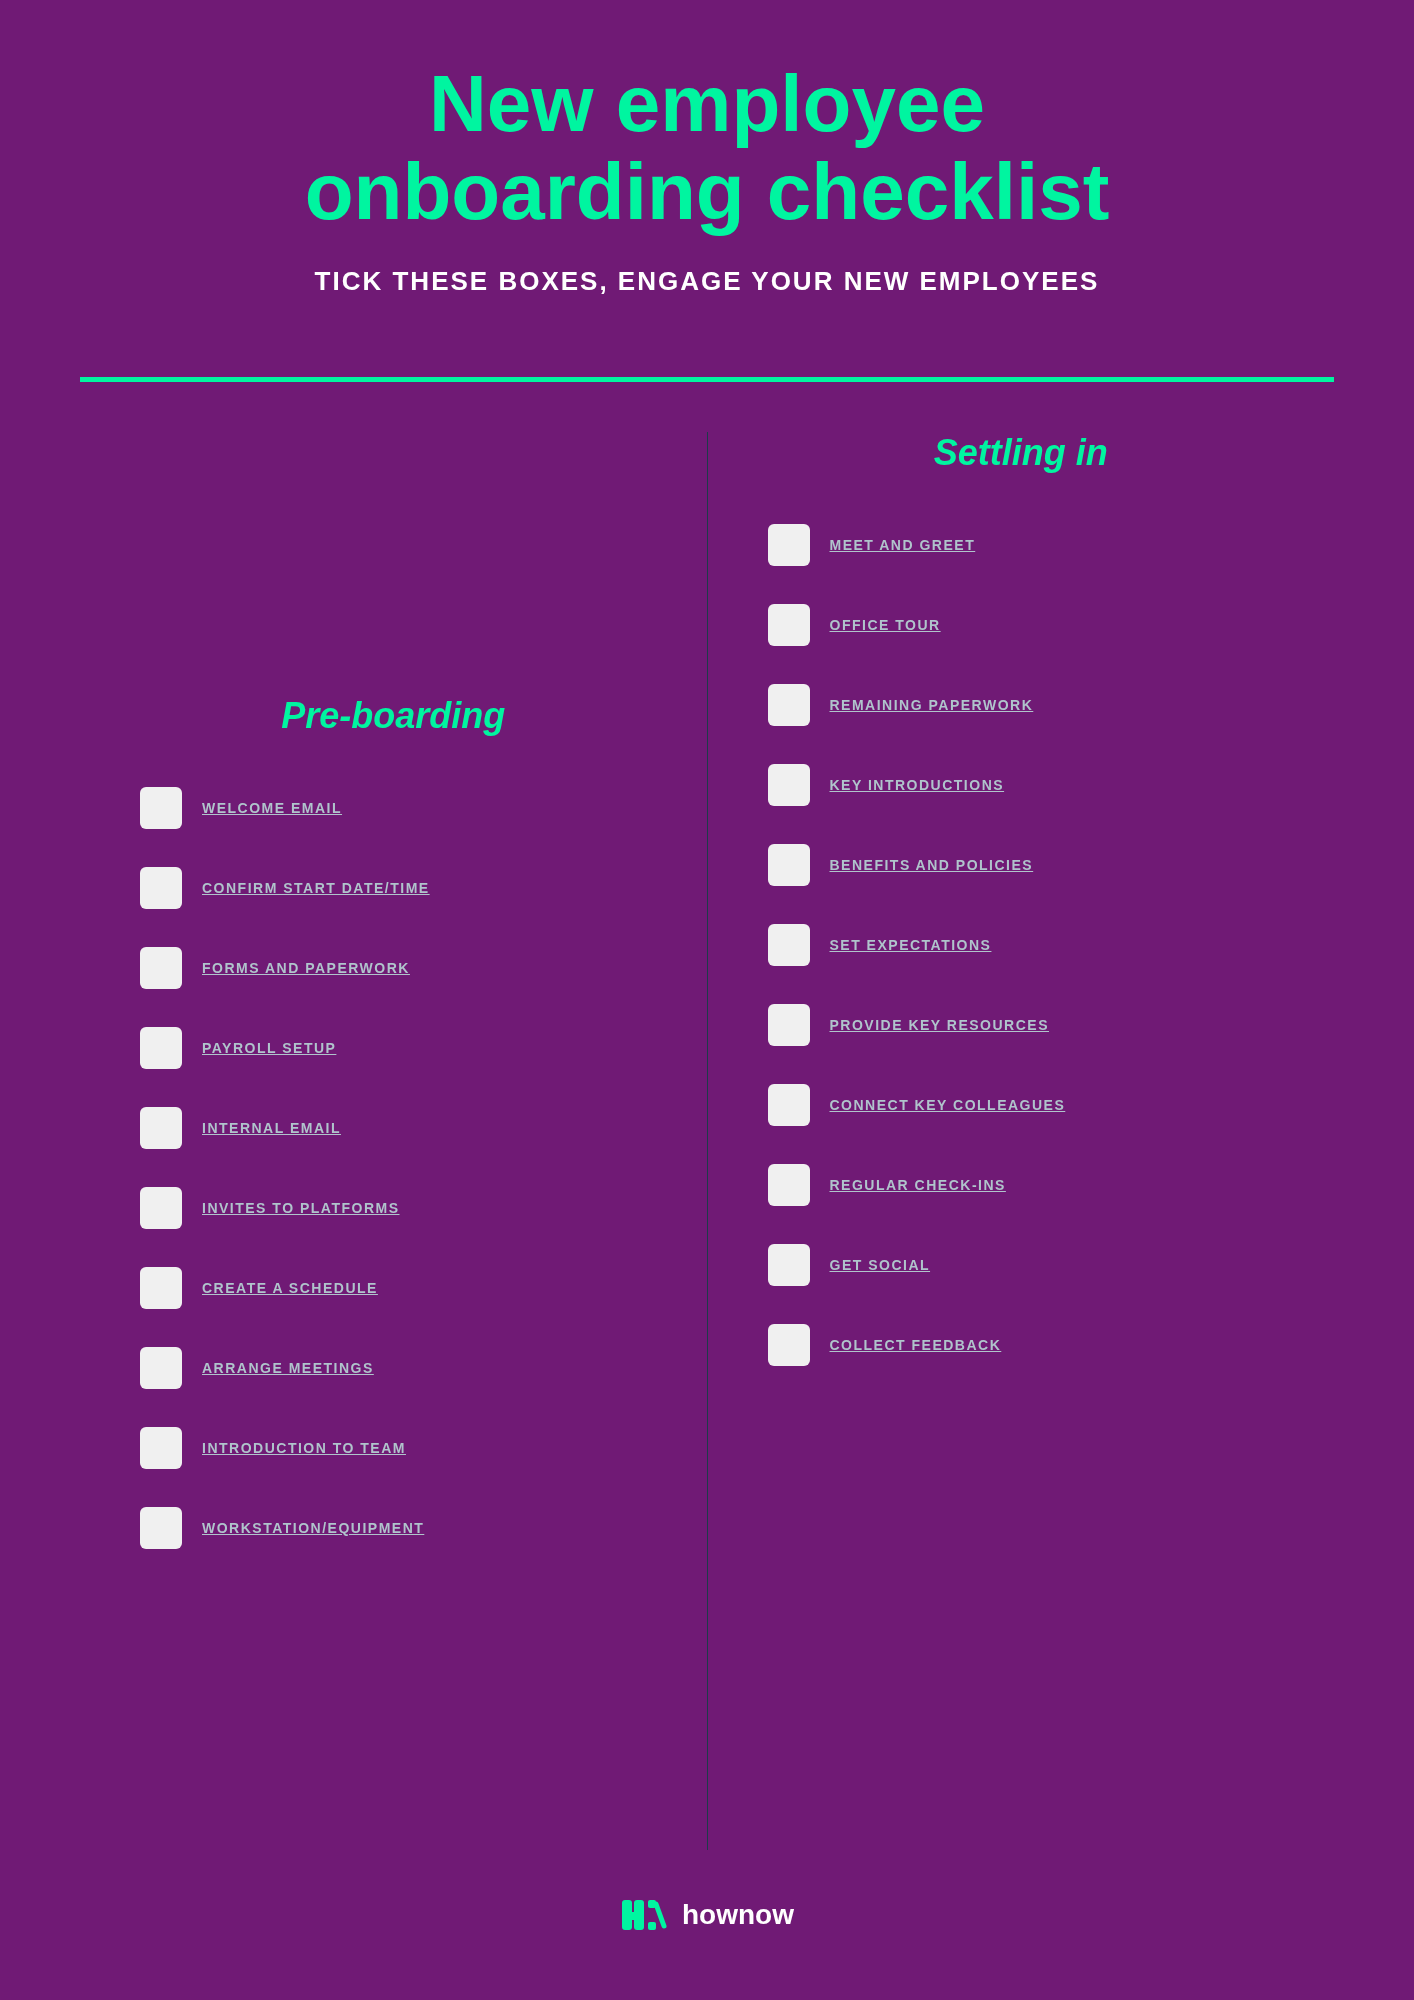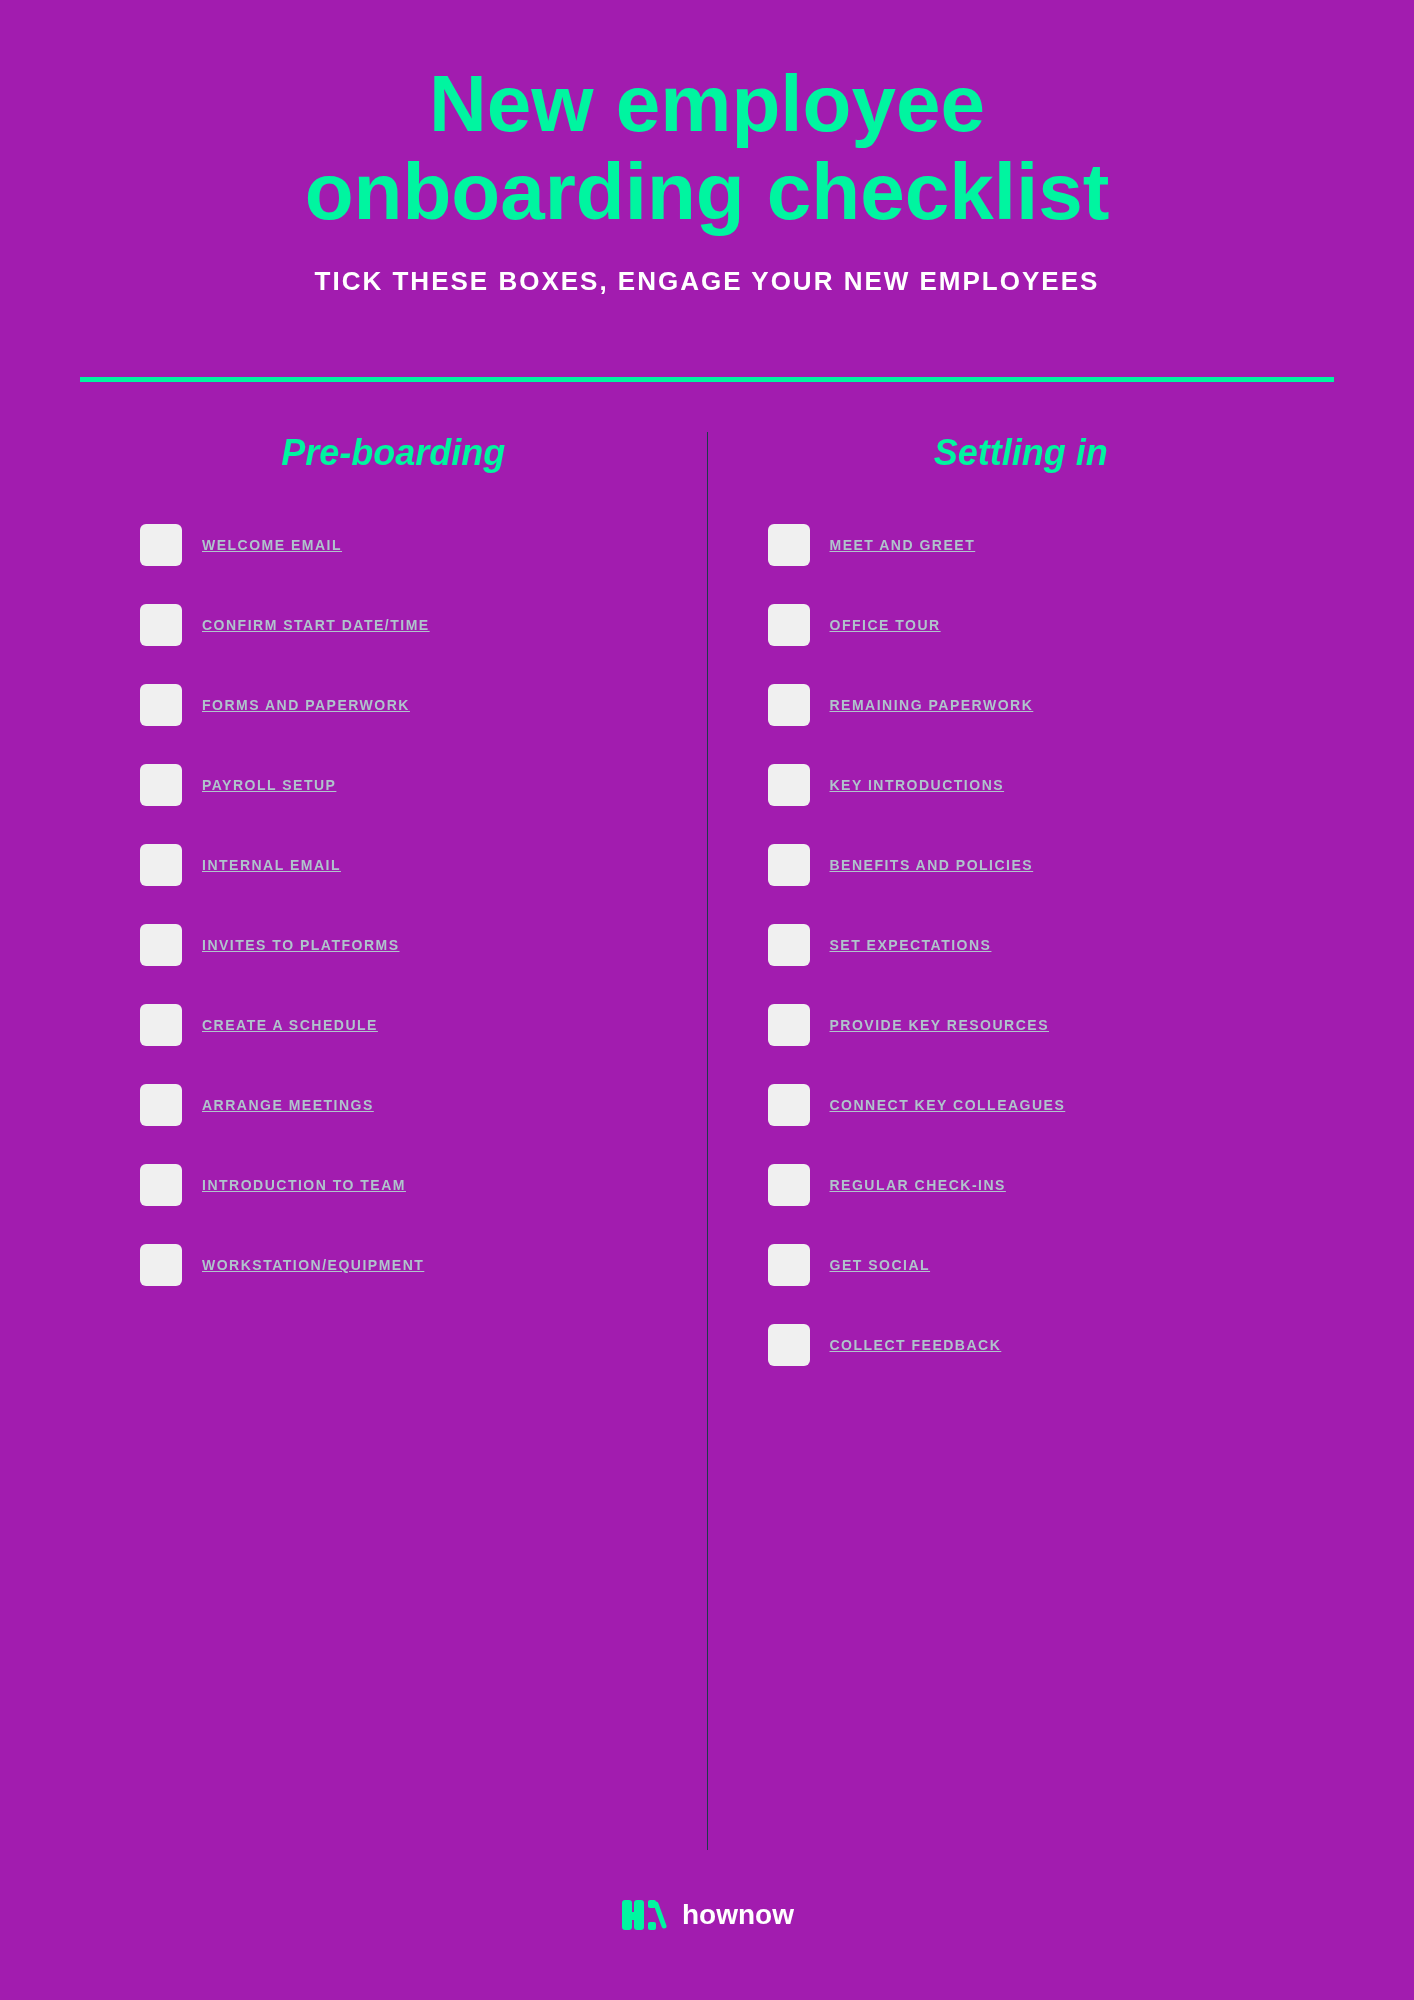--- a/index.html
+++ b/index.html
@@ -11,21 +11,21 @@
       min-height: 2000px;
       display: flex;
       flex-direction: column;
       align-items: center;
       padding: 0;
     }
 
     .page {
       width: 1414px;
       min-height: 2000px;
-      background-color: #a21caf;
+      background-color: #701a75;
       display: flex;
       flex-direction: column;
       align-items: center;
       padding: 60px 80px 60px 80px;
       position: relative;
     }
 
     .header {
       text-align: center;
       margin-bottom: 30px;
@@ -65,20 +65,21 @@
     .column {
       flex: 1;
       display: flex;
       flex-direction: column;
       align-items: flex-start;
       padding: 0 60px;
     }
 
     .column-left {
       border-right: 1px solid #1e3a4a;
+      justify-content: center;
     }
 
     .column-title {
       color: #00f5a0;
       font-size: 36px;
       font-weight: 800;
       font-style: italic;
       margin-bottom: 50px;
       text-align: center;
       width: 100%;

